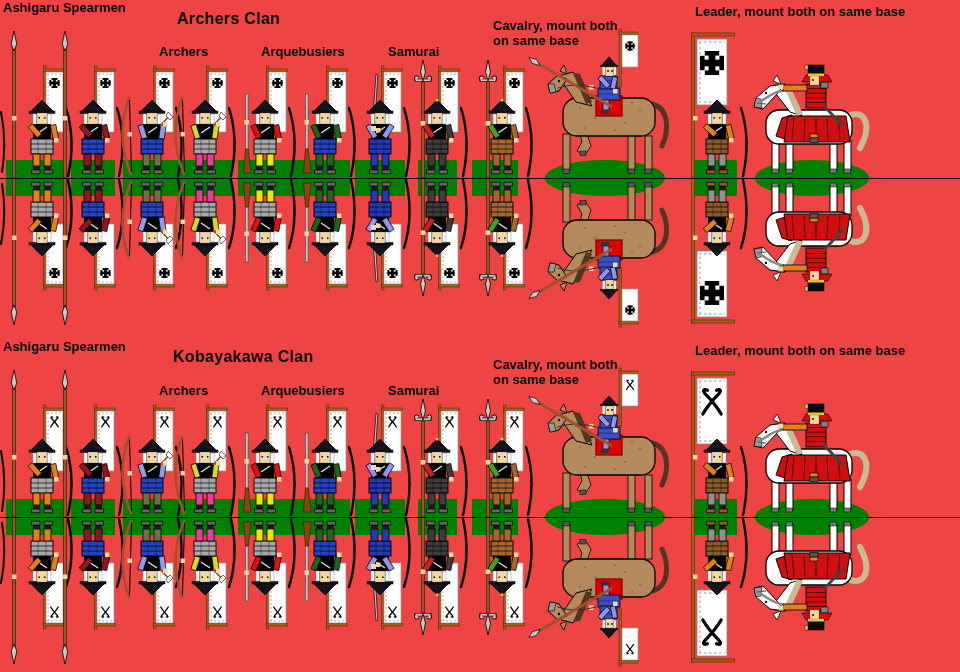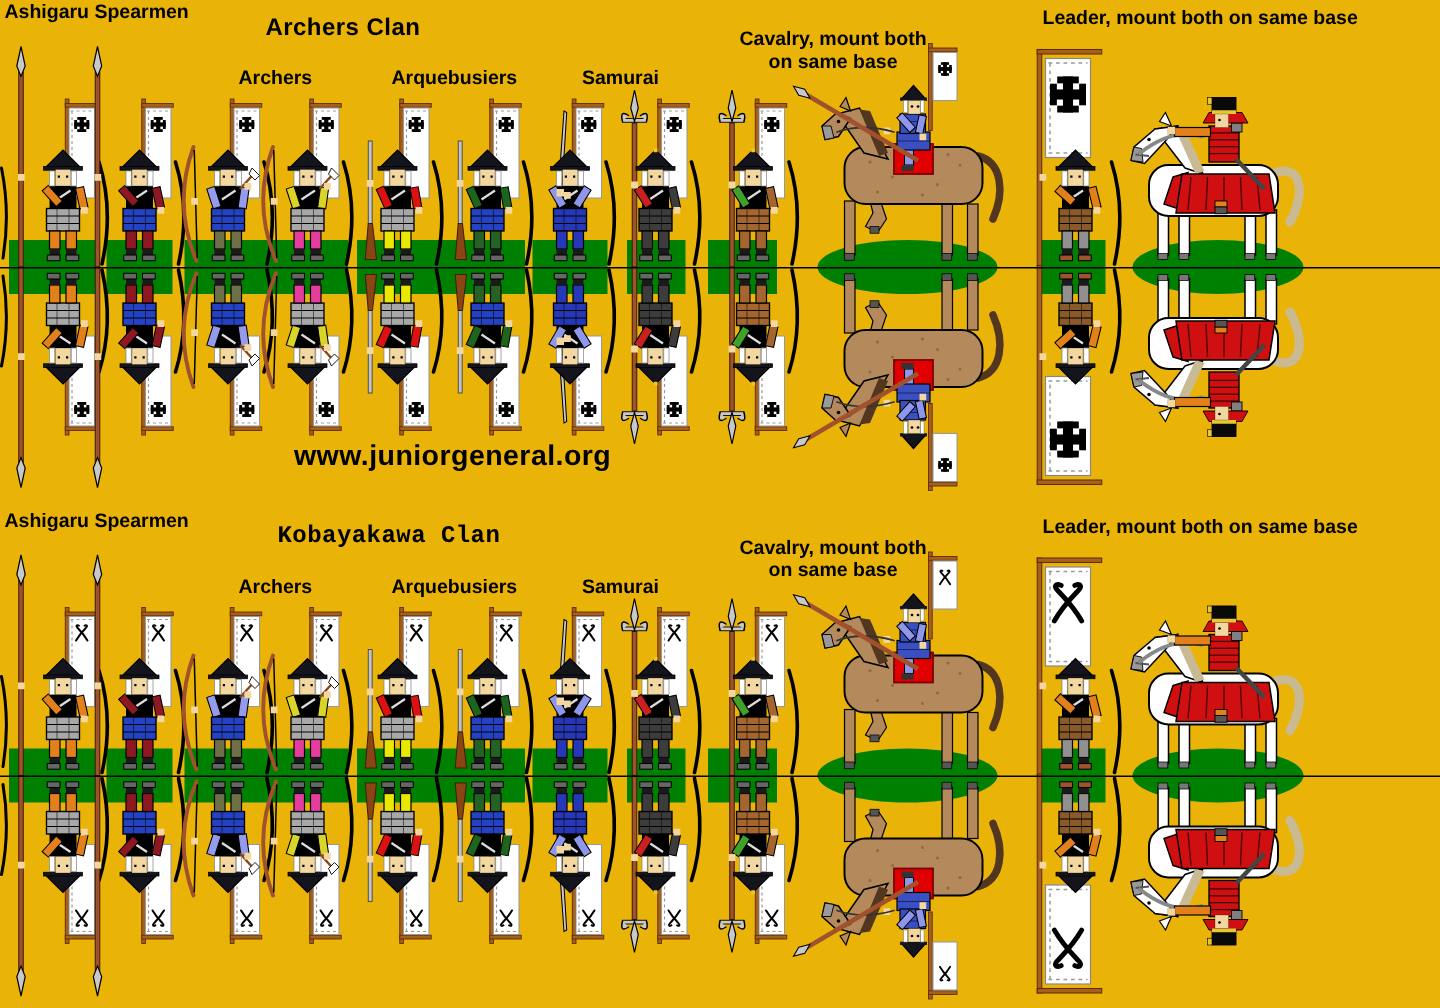--- a/index.html
+++ b/index.html
@@ -1,20 +1,20 @@
 <!DOCTYPE html>
 <html><head>
 <meta charset="utf-8">
 <style>
   html,body{margin:0;padding:0;background:#fff;}
-  .sheet{position:relative;width:960px;height:672px;background:#eab308;overflow:hidden;
+  .sheet{position:relative;width:960px;height:672px;background:#ef4444;overflow:hidden;
          font-family:"Liberation Sans",sans-serif;color:#000;}
   .sheet svg{position:absolute;left:0;top:0;}
   .lbl{position:absolute;font-weight:bold;font-size:13px;line-height:15px;white-space:nowrap;}
-  .lbl.two{white-space:pre-line;text-align:center;}
+  .lbl.two{white-space:pre-line;}
   .title{font-size:16px;line-height:18px;letter-spacing:.3px;}
   .www{font-size:19px;line-height:21px;letter-spacing:.3px;}
 </style>
 </head>
 <body>
 
 <div class="sheet">
   <svg id="art" width="960" height="672" viewBox="0 0 960 672">
       <g>
         <g>
@@ -2370,23 +2370,22 @@
 
   <div class="lbl" style="left:3px;top:0px;">Ashigaru Spearmen</div>
   <div class="lbl title" style="left:177px;top:10px;">Archers Clan</div>
   <div class="lbl" style="left:159px;top:44px;">Archers</div>
   <div class="lbl" style="left:261px;top:44px;">Arquebusiers</div>
   <div class="lbl" style="left:388px;top:44px;">Samurai</div>
   <div class="lbl two" style="left:493px;top:18px;">Cavalry, mount both
 on same base</div>
   <div class="lbl" style="left:695px;top:4px;">Leader, mount both on same base</div>
 
-  <div class="lbl www" style="left:196px;top:294px;">www.juniorgeneral.org</div>
 
   <div class="lbl" style="left:3px;top:339px;">Ashigaru Spearmen</div>
-  <div class="lbl title" style="left:185px;top:348px;font-family:Liberation Mono, monospace;">Kobayakawa Clan</div>
+  <div class="lbl title" style="left:173px;top:348px;">Kobayakawa Clan</div>
   <div class="lbl" style="left:159px;top:383px;">Archers</div>
   <div class="lbl" style="left:261px;top:383px;">Arquebusiers</div>
   <div class="lbl" style="left:388px;top:383px;">Samurai</div>
   <div class="lbl two" style="left:493px;top:357px;">Cavalry, mount both
 on same base</div>
   <div class="lbl" style="left:695px;top:343px;">Leader, mount both on same base</div>
 </div>
 
 </body></html>

